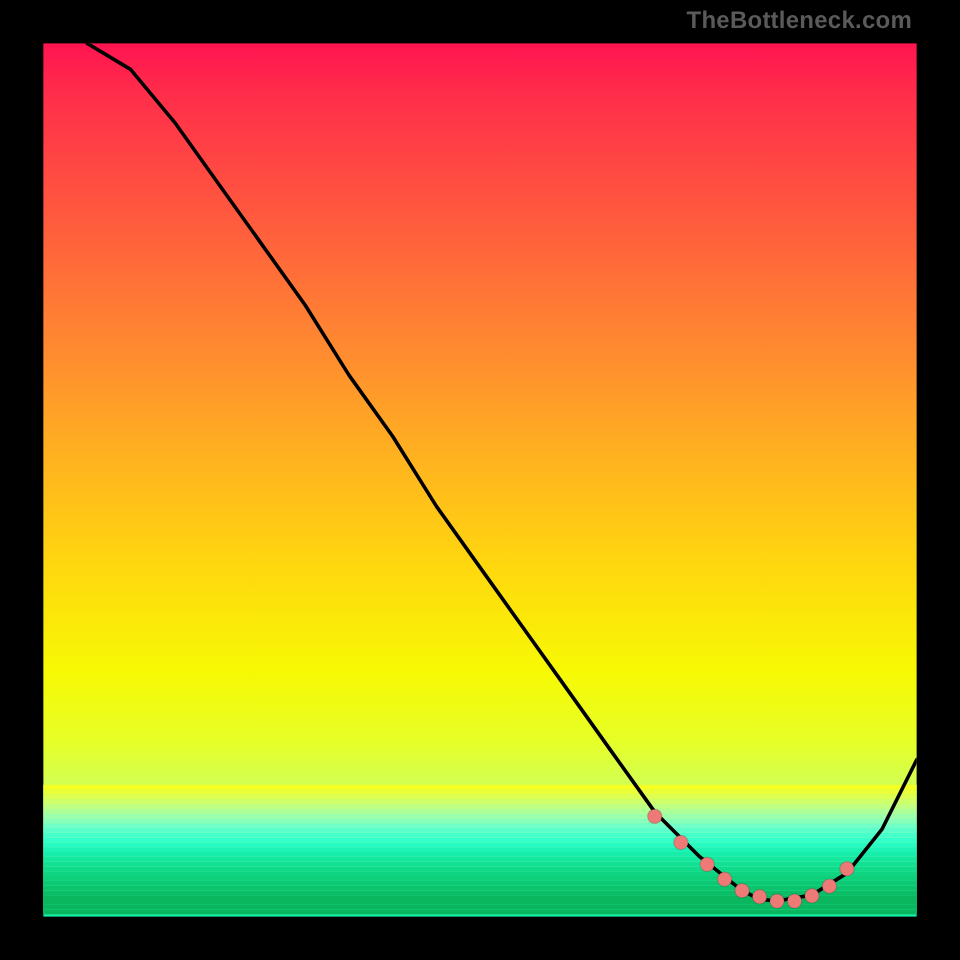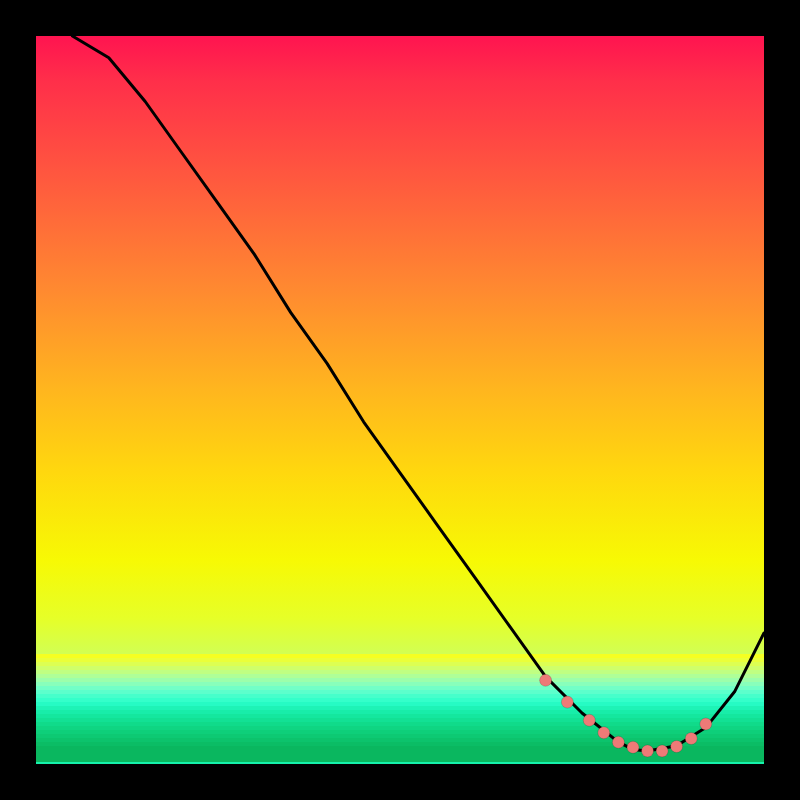--- a/index.html
+++ b/index.html
@@ -76,20 +76,21 @@
     top: 0;
     width: 100%;
     height: 100%;
     overflow: visible;
   }
 </style>
 </head>
 <body>
 
 <div class="container">
+  <div class="watermark">TheBottleneck.com</div>
 
   <div class="plot-area">
     <div class="gradient-bg"></div>
 
     <div class="bands">
       <div style="background:#f5ff22"></div>
       <div style="background:#eaff3a"></div>
       <div style="background:#ddff52"></div>
       <div style="background:#cfff6a"></div>
       <div style="background:#c0ff82"></div>

